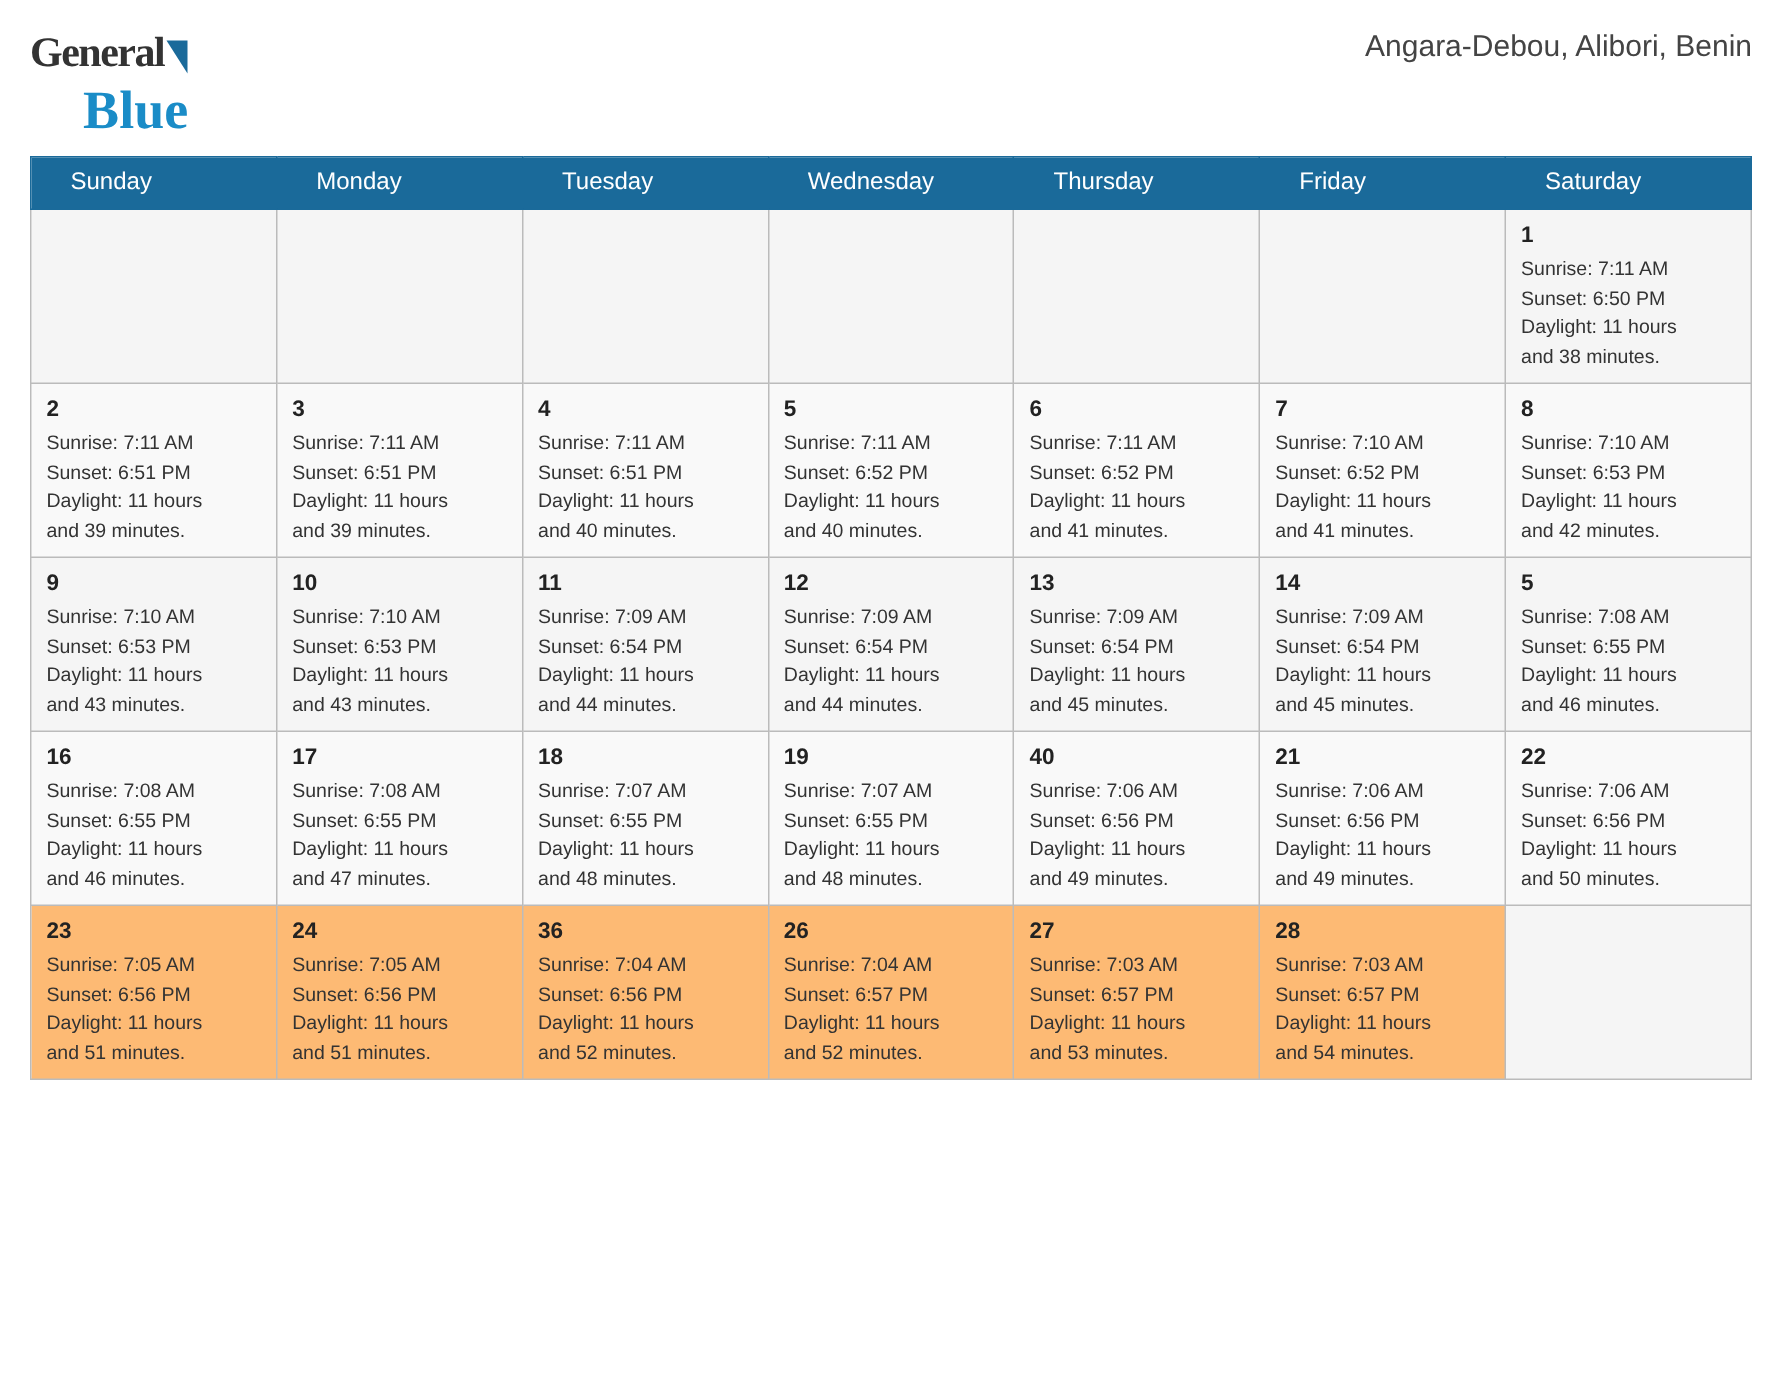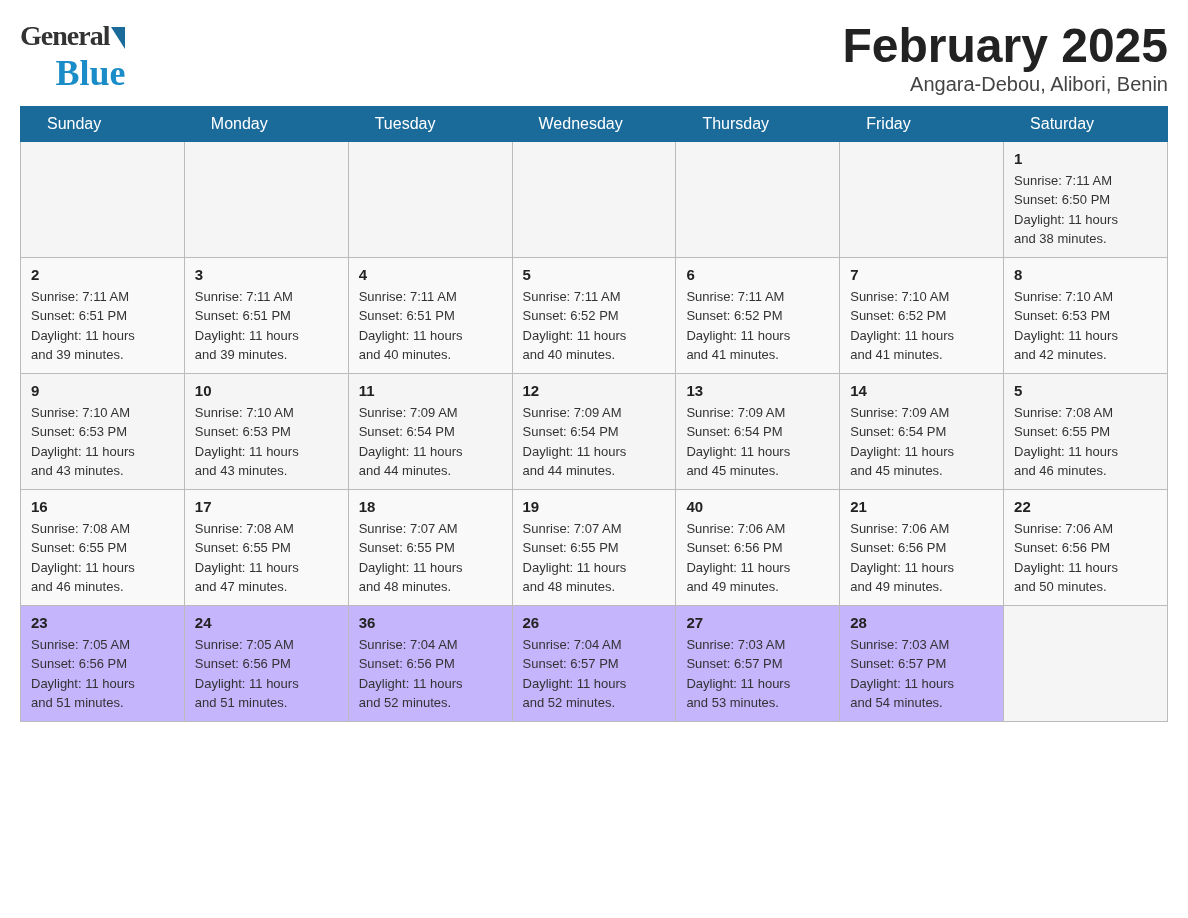--- a/index.html
+++ b/index.html
@@ -101,35 +101,34 @@
       line-height: 1.5;
     }
     .empty-cell {
       background: #f5f5f5 !important;
     }
     
     .row-week1 td { background: #f5f5f5; }
     .row-week2 td { background: #ffffff; }
     .row-week3 td { background: #f5f5f5; }
     .row-week4 td { background: #ffffff; }
-    .row-week5 td { background: #c4b5fd; }
+    .row-week5 td { background: #fdba74; }
   </style>
 </head>
 <body>
 
 <div class="header">
   <div class="logo">
     <div class="logo-text-row">
       <span class="logo-general">General</span>
       <div class="logo-arrow"></div>
     </div>
     <span class="logo-blue" style="margin-left:4px;">Blue</span>
   </div>
   <div class="title-block">
-    <h1>February 2025</h1>
     <h2>Angara-Debou, Alibori, Benin</h2>
   </div>
 </div>
 
 <table class="calendar">
   <thead>
     <tr>
     <th>Sunday</th>
         <th>Monday</th>
         <th>Tuesday</th>

